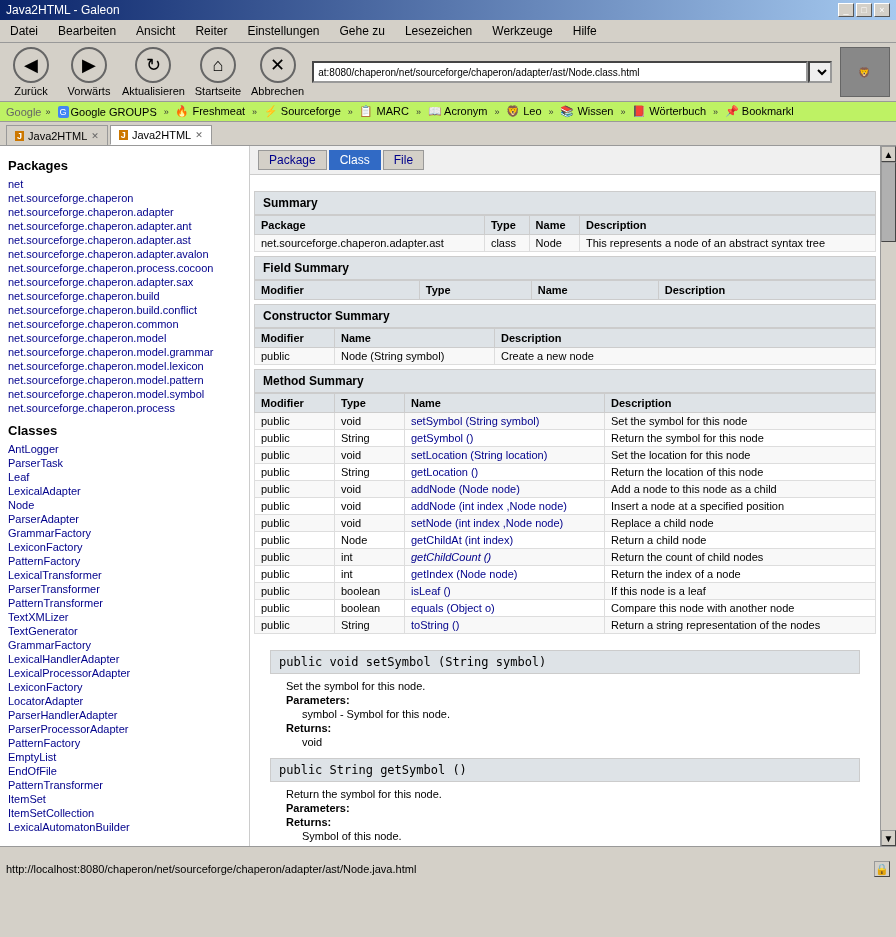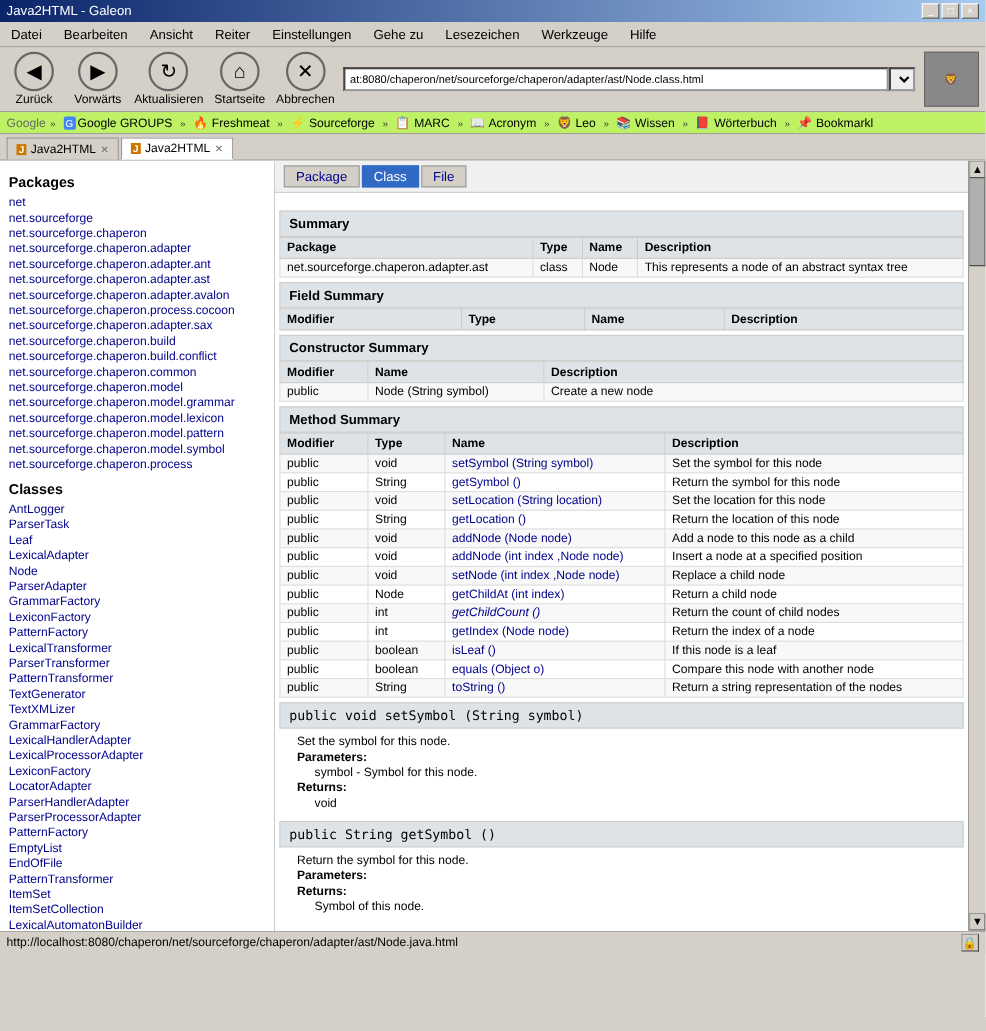--- a/index.html
+++ b/index.html
@@ -214,42 +214,42 @@
     .summary-table td {
       padding: 2px 6px;
       border: 1px solid #ddd;
       vertical-align: top;
     }
     .summary-table tr:nth-child(odd) td { background: #f8f8f8; }
     .summary-table tr:nth-child(even) td { background: #ffffff; }
 
     
     .method-detail {
-      margin: 0;
+      margin: 16px;
       padding: 0;
     }
     .method-header {
       background: #dee3e7;
       padding: 4px 8px;
       font-size: 12px;
       border: 1px solid #ccc;
       font-family: monospace;
       margin-top: 4px;
     }
     .method-body {
       padding: 4px 16px;
       font-size: 11px;
     }
     .method-body p { margin: 2px 0; }
     .method-label { font-weight: bold; }
 
     
     .status-bar {
       background: #d4d0c8;
-      padding: 2px 6px;
+      padding: 14px 6px;
       font-size: 11px;
       border-top: 1px solid #999;
       display: flex;
       justify-content: space-between;
       align-items: center;
     }
   </style>
 </head>
 <body>
 
@@ -340,21 +340,20 @@
     <span>Java2HTML</span>
     <span class="tab-close">✕</span>
   </div>
 </div>
 
 <div class="main-container">
 
   <div class="sidebar">
     <div class="sidebar-section-title">Packages</div>
     <a class="sidebar-link">net</a>
-    <a class="sidebar-link">net.sourceforge</a>
     <a class="sidebar-link">net.sourceforge.chaperon</a>
     <a class="sidebar-link">net.sourceforge.chaperon.adapter</a>
     <a class="sidebar-link">net.sourceforge.chaperon.adapter.ant</a>
     <a class="sidebar-link">net.sourceforge.chaperon.adapter.ast</a>
     <a class="sidebar-link">net.sourceforge.chaperon.adapter.avalon</a>
     <a class="sidebar-link">net.sourceforge.chaperon.process.cocoon</a>
     <a class="sidebar-link">net.sourceforge.chaperon.adapter.sax</a>
     <a class="sidebar-link">net.sourceforge.chaperon.build</a>
     <a class="sidebar-link">net.sourceforge.chaperon.build.conflict</a>
     <a class="sidebar-link">net.sourceforge.chaperon.common</a>
@@ -371,22 +370,22 @@
     <a class="sidebar-link">Leaf</a>
     <a class="sidebar-link">LexicalAdapter</a>
     <a class="sidebar-link">Node</a>
     <a class="sidebar-link">ParserAdapter</a>
     <a class="sidebar-link">GrammarFactory</a>
     <a class="sidebar-link">LexiconFactory</a>
     <a class="sidebar-link">PatternFactory</a>
     <a class="sidebar-link">LexicalTransformer</a>
     <a class="sidebar-link">ParserTransformer</a>
     <a class="sidebar-link">PatternTransformer</a>
+    <a class="sidebar-link">TextXMLizer</a>
     <a class="sidebar-link">TextGenerator</a>
-    <a class="sidebar-link">TextXMLizer</a>
     <a class="sidebar-link">GrammarFactory</a>
     <a class="sidebar-link">LexicalHandlerAdapter</a>
     <a class="sidebar-link">LexicalProcessorAdapter</a>
     <a class="sidebar-link">LexiconFactory</a>
     <a class="sidebar-link">LocatorAdapter</a>
     <a class="sidebar-link">ParserHandlerAdapter</a>
     <a class="sidebar-link">ParserProcessorAdapter</a>
     <a class="sidebar-link">PatternFactory</a>
     <a class="sidebar-link">EmptyList</a>
     <a class="sidebar-link">EndOfFile</a>

